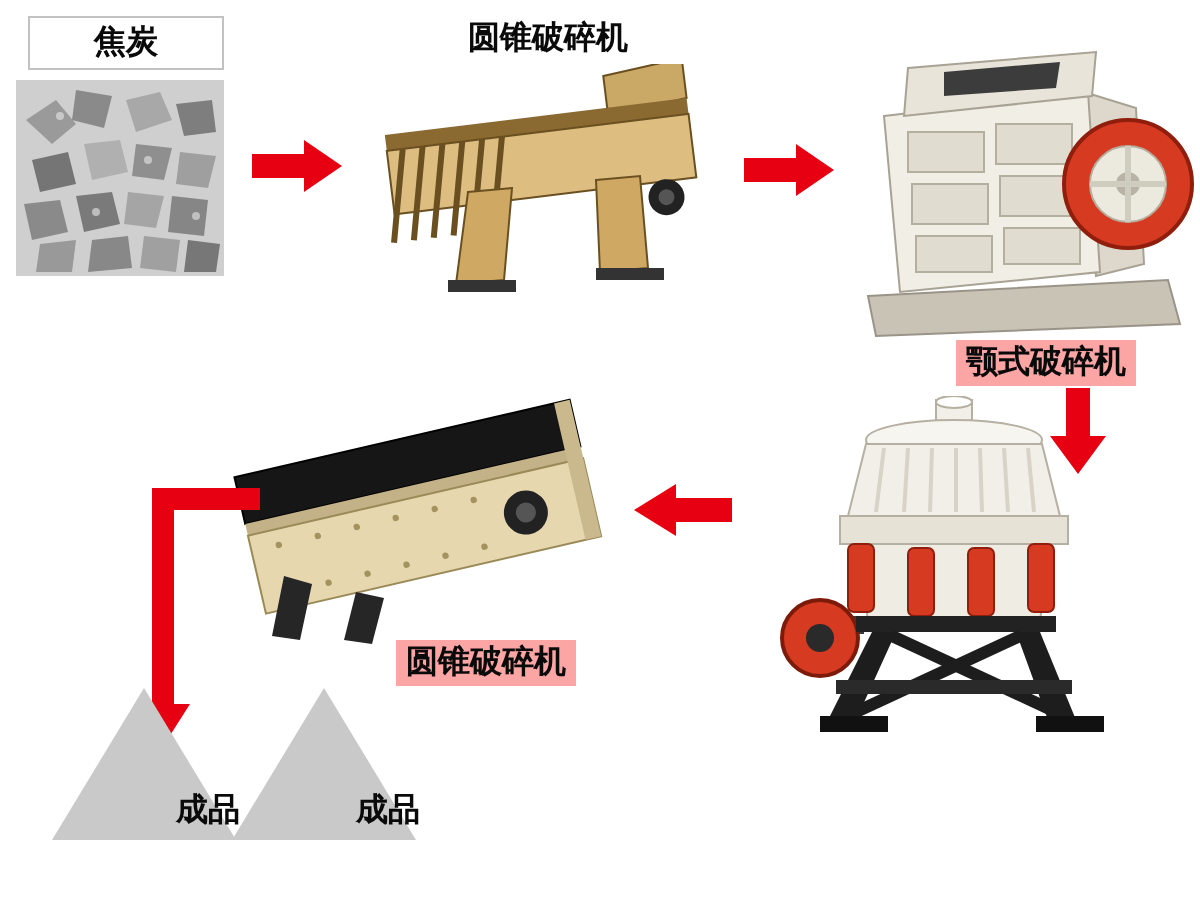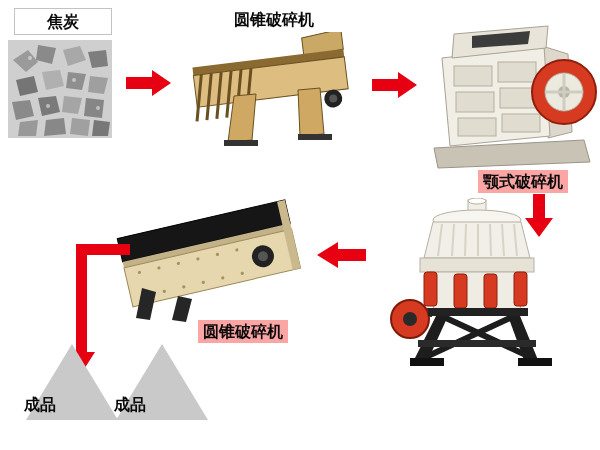--- a/index.html
+++ b/index.html
@@ -6,21 +6,21 @@
   html,body { margin:0; padding:0; background:#fff; }
   body { font-family:"Liberation Sans","DejaVu Sans",sans-serif; color:#111; }
   .canvas { position:relative; width:600px; height:450px; background:#fff; overflow:hidden; }
   .abs { position:absolute; }
   .stage-label { font-size:16px; font-weight:700; color:#0a0a0a; white-space:nowrap; line-height:1.2; }
   .label-boxed { border:1px solid #c2c2c2; padding:3px 32px; background:#fff; }
   .label-bg { background:#fca5a5; padding:2px 5px; }
   .arrow-fill { fill: var(--arrow_red, #e60012); }
   .tri-fill { fill: var(--triangle_gray, #c9c9c9); }
   .product { position:absolute; width:96px; height:80px; }
-  .product-label { position:absolute; bottom:6px; left:0; width:100%; text-align:left;
+  .product-label { position:absolute; bottom:6px; left:0; width:100%; text-align:right;
                    font-size:16px; font-weight:700; color:#0a0a0a; }
   svg { display:block; }
 </style>
 </head>
 <body>
 
 <div class="canvas">
 
   <div class="abs stage-label label-boxed" style="left:14px; top:8px;">焦炭</div>
 

